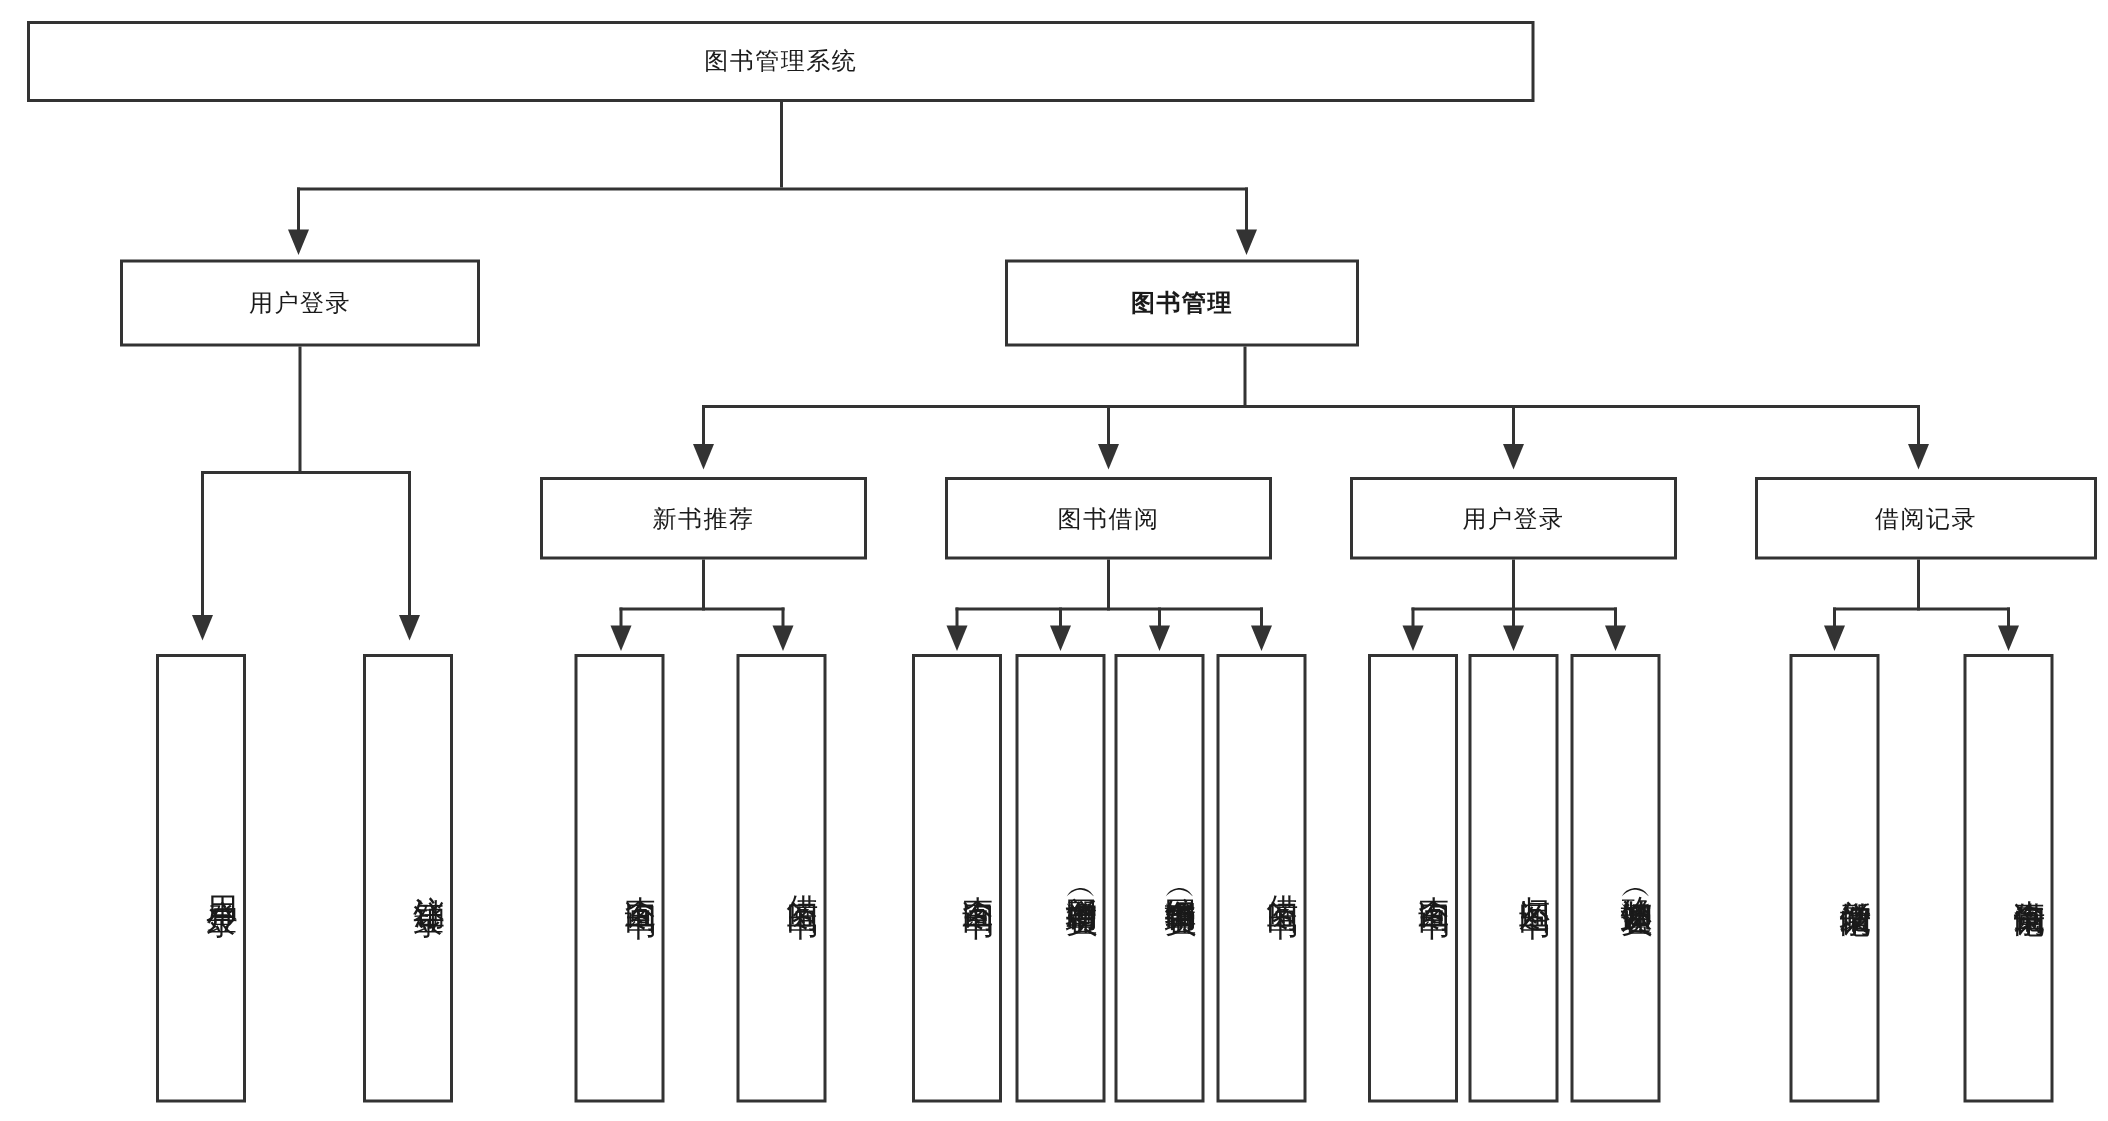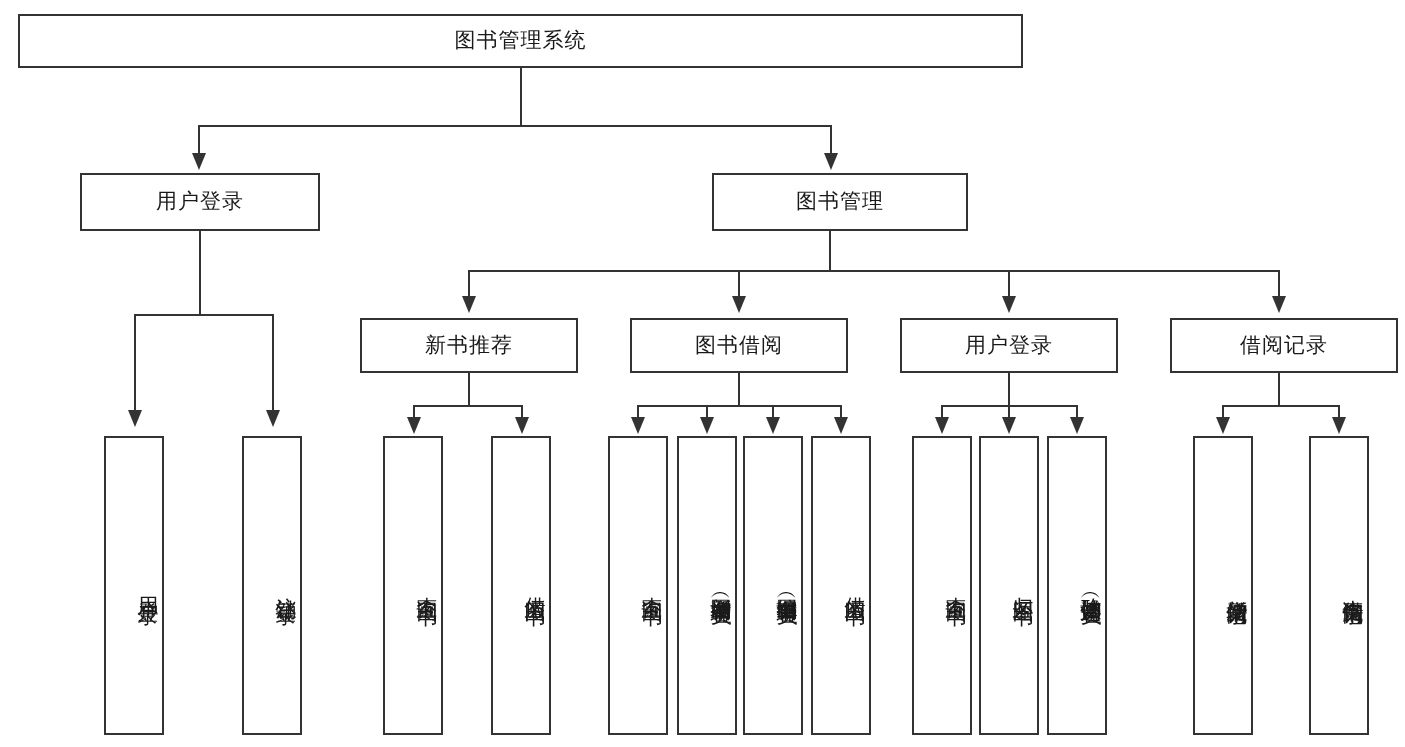--- a/index.html
+++ b/index.html
@@ -21,21 +21,21 @@
     position: absolute;
     box-sizing: border-box;
     border: 2px solid #333333;
     background: #ffffff;
     display: flex;
     align-items: center;
     justify-content: center;
     color: #1a1a1a;
   }
   .node.horiz {
-    font-size: 21px;
+    font-size: 16px;
     letter-spacing: 1px;
     line-height: 1.2;
   }
   .node.vert {
     writing-mode: vertical-rl;
     text-orientation: upright;
     font-size: 21px;
     letter-spacing: 3px;
     padding-top: 6px;
     padding-bottom: 6px;
@@ -90,21 +90,21 @@
   <div class="vline" style="left:520px; top:68px; height:57px;"></div>
   <div class="hline" style="left:198px; top:125px; width:634px;"></div>
   <div class="vline" style="left:198px; top:125px; height:30px;"></div>
   <div class="arrow" style="left:192px; top:153px;"></div>
   <div class="vline" style="left:830px; top:125px; height:30px;"></div>
   <div class="arrow" style="left:824px; top:153px;"></div>
 
   <div class="node horiz" style="left:80px; top:173px; width:240px; height:58px;">
     <span>用户登录</span>
   </div>
-  <div class="node horiz" style="left:712px; top:173px; width:256px; height:58px;">
+  <div class="node horiz" style="left:670px; top:173px; width:236px; height:58px;font-weight:bold;">
     <span>图书管理</span>
   </div>
 
   <div class="vline" style="left:199px; top:231px; height:85px;"></div>
   <div class="hline" style="left:134px; top:314px; width:138px;"></div>
   <div class="vline" style="left:134px; top:314px; height:98px;"></div>
   <div class="arrow" style="left:128px; top:410px;"></div>
   <div class="vline" style="left:272px; top:314px; height:98px;"></div>
   <div class="arrow" style="left:266px; top:410px;"></div>
 

